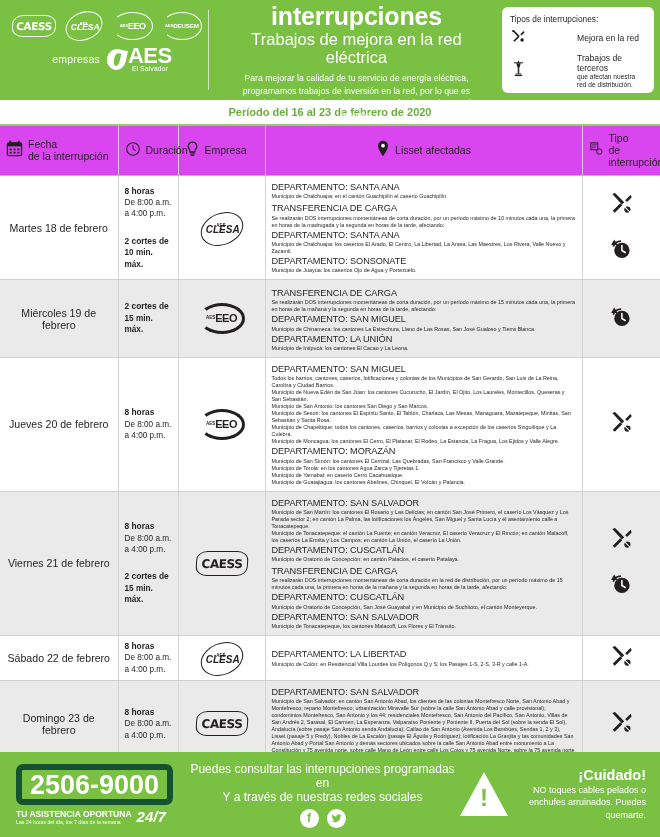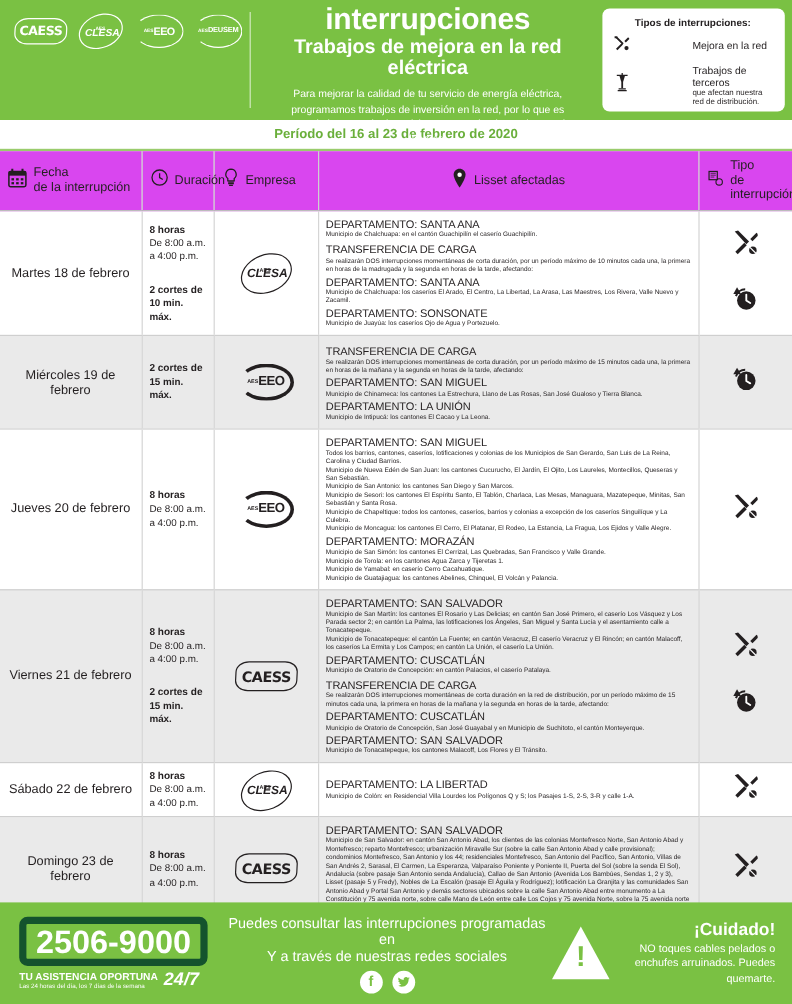--- a/index.html
+++ b/index.html
@@ -84,29 +84,29 @@
   .aes-word .sml { font-size:7px; display:block; text-align:center; }
 
   .hdr-divider { width:1px; background:rgba(255,255,255,0.65); margin:10px 0; }
 
   .hdr-center {
     flex: 1;
     display:flex; flex-direction:column; align-items:center; justify-content:center;
     color:#fff; text-align:center; padding: 4px 8px 4px 10px;
   }
   .hdr-title { font-size:25px; font-weight:bold; line-height:1.02; letter-spacing:-0.2px;}
-  .hdr-sub { font-size:16.5px; font-weight:bold; line-height:1.1; margin-top:1px; }
+  .hdr-sub { font-size:16.5px; font-weight:normal; line-height:1.1; margin-top:1px; }
   .hdr-body { font-size:8.7px; line-height:1.42; margin-top:6px; max-width: 262px;}
 
   .tipos-box {
     width: 152px; margin: 7px 6px 7px 0;
     background:#fff; border-radius:6px;
     padding: 7px 8px 6px 8px;
   }
-  .tipos-title { font-size:8.3px; font-weight:bold; color:#231f20; margin-bottom:5px;margin-left:19px;}
+  .tipos-title { font-size:8.3px; font-weight:normal; color:#231f20; margin-bottom:5px;}
   .tipo-item { display:flex; align-items:center; gap:7px; margin-bottom:6px; }
   .tipo-item:last-child { margin-bottom:0; }
   .tipo-ico { width:16px; text-align:center; flex:0 0 16px; }
   .tipo-label { font-size:8.6px; color:#231f20; line-height:1.18;padding-left:44px;}
   .tipo-label .sub { display:block; font-size:6.6px; }
 
   
   .period {
     height: 26px; background:#fff;
     display:flex; align-items:center; justify-content:center;
@@ -212,20 +212,30 @@
           <span class="s2">CLESA</span>
         </div>
         <div class="logo logo-circ">
           <span class="s1">AES</span>
           <span class="s2">EEO</span>
         </div>
         <div class="logo logo-circ">
           <span class="s1">AES</span>
           <span class="s2 small">DEUSEM</span>
         </div>
+      </div>
+      <div class="aes-row">
+        <span class="empresas-txt">empresas</span>
+        <span class="aes-logo">
+          <span class="aes-leaf"></span>
+          <span class="aes-word">
+            <span class="big">AES</span>
+            <span class="sml">El Salvador</span>
+          </span>
+        </span>
       </div>
     </div>
 
     <div class="hdr-divider"></div>
 
     <div class="hdr-center">
       <div class="hdr-title">Aviso de interrupciones</div>
       <div class="hdr-sub">Trabajos de mejora en la red eléctrica</div>
       <div class="hdr-body">Para mejorar la calidad de tu servicio de energía eléctrica, programamos trabajos de inversión en la red, por lo que es necesario interrumpir el servicio en zonas donde se ejecutan las labores.</div>
     </div>

